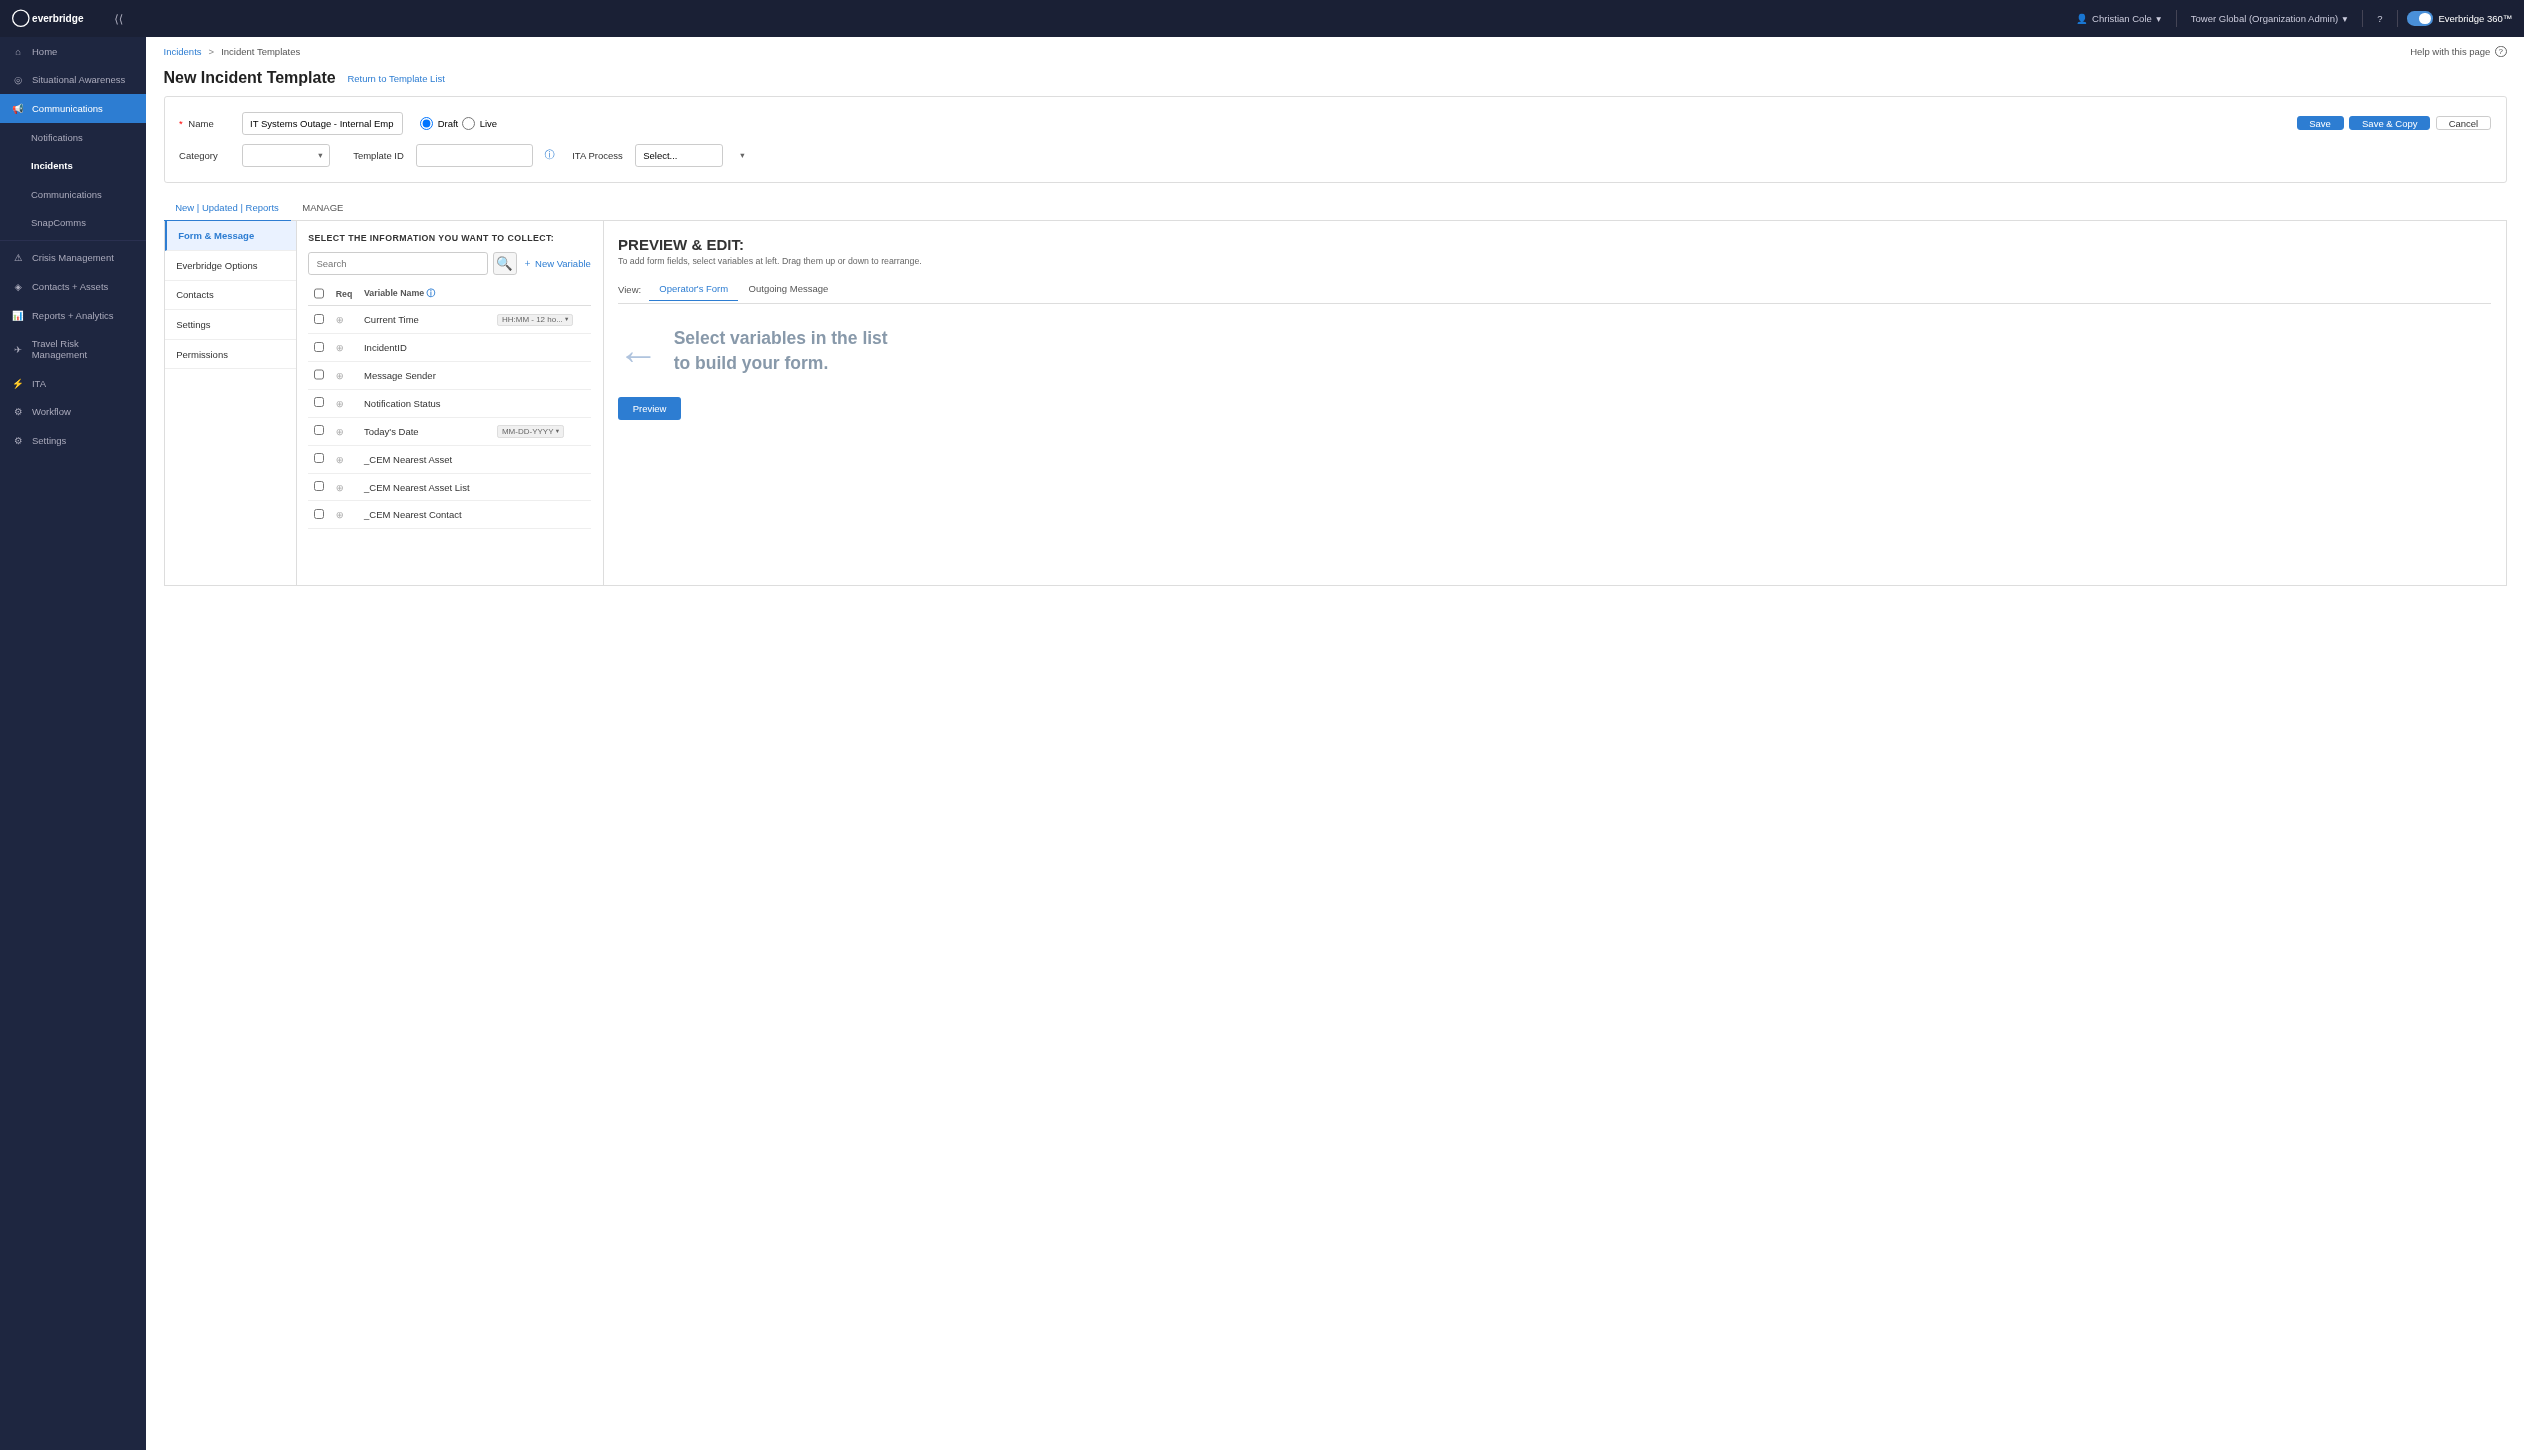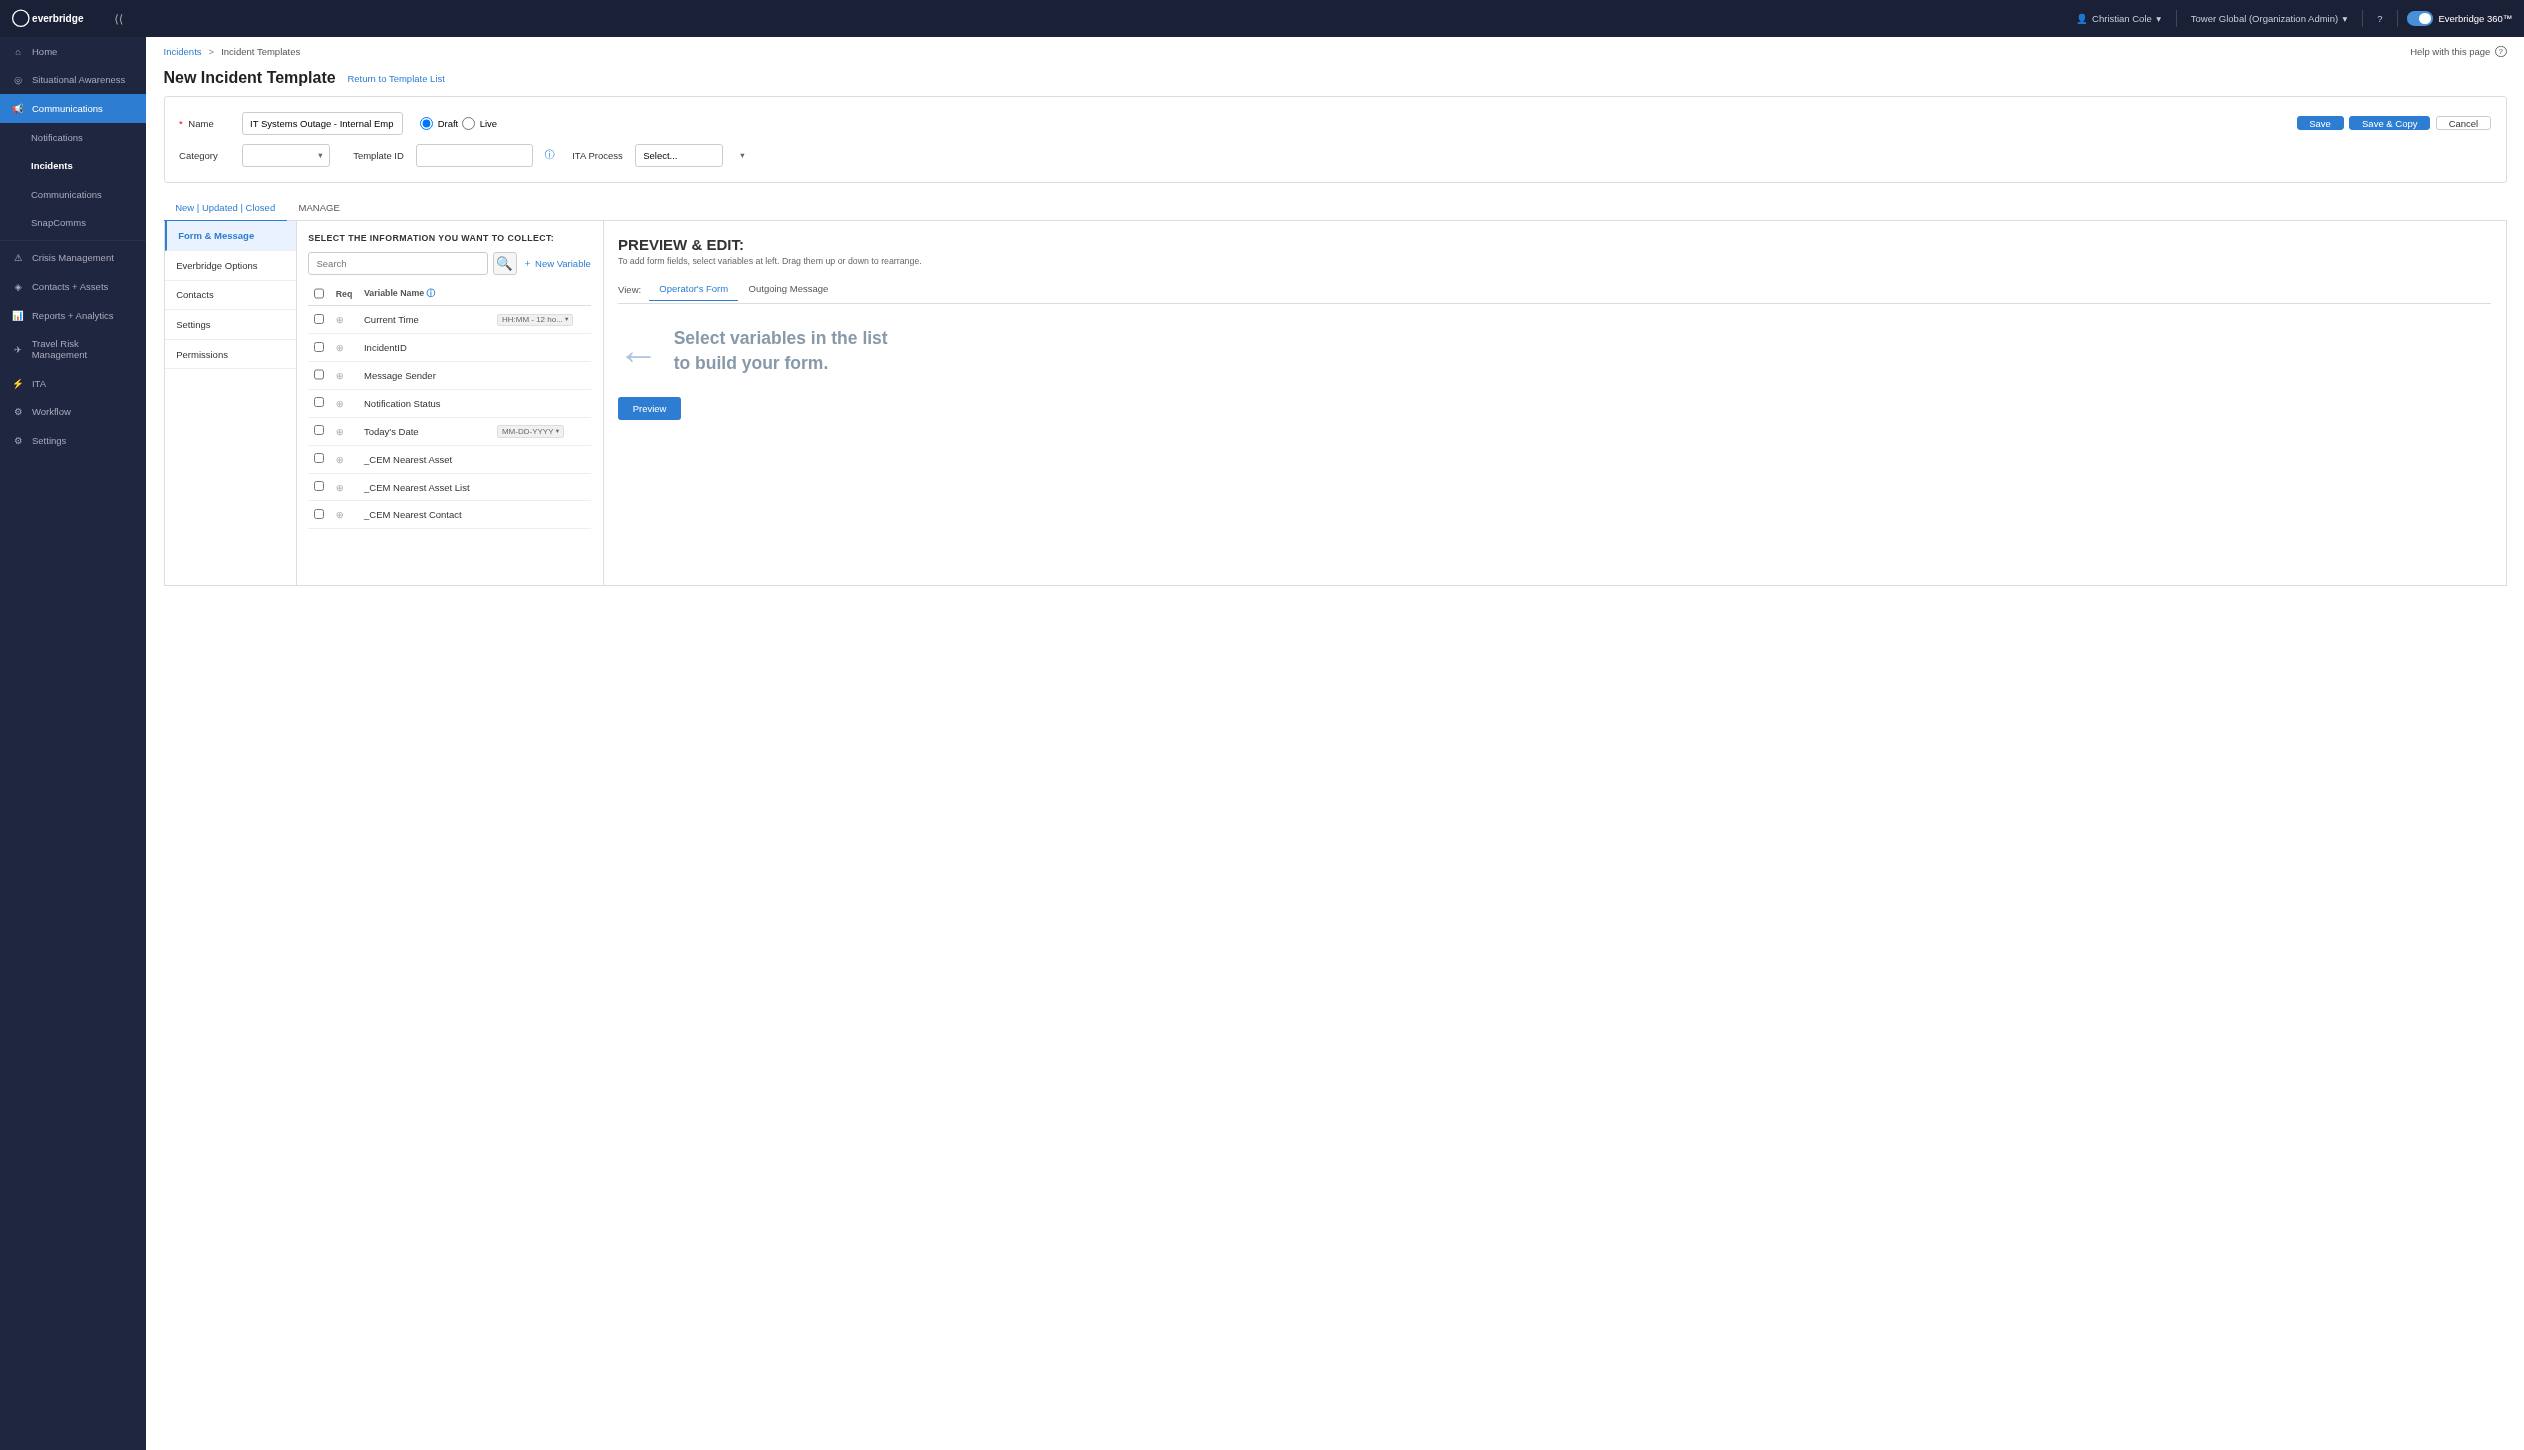--- a/index.html
+++ b/index.html
@@ -363,21 +363,21 @@
         <div class="select-with-arrow ita-select">
           <select>
             <option value="">Select...</option>
           </select>
         </div>
       </div>
     </div>
 
     <div class="tabs-area">
       <div class="tabs-header">
-        <div class="tab active">New | Updated | Closed</div>
+        <div class="tab active">New | Updated | Reports</div>
         <div class="tab">MANAGE</div>
       </div>
     </div>
 
     <div class="content-area">
 
       <div class="form-sidebar">
         <div class="form-sidebar-item active">Form &amp; Message</div>
         <div class="form-sidebar-item">Everbridge Options</div>
         <div class="form-sidebar-item">Contacts</div>

